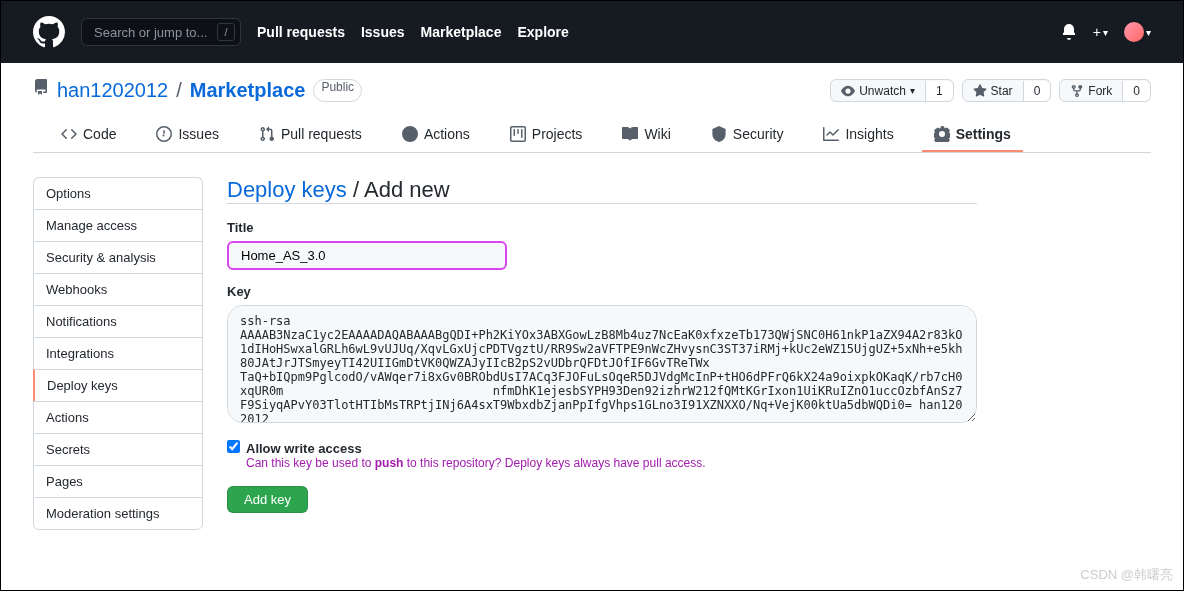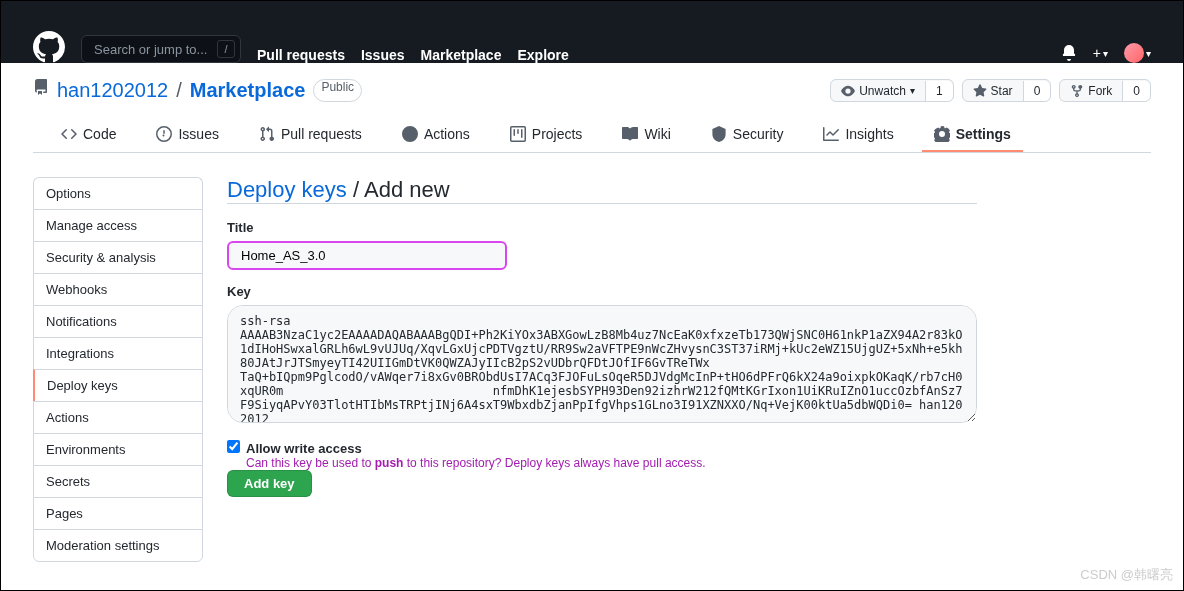--- a/index.html
+++ b/index.html
@@ -1,18 +1,18 @@
 <!DOCTYPE html>
 <html><head>
 <meta charset="utf-8">
 <style>
 *{box-sizing:border-box;margin:0;padding:0}
 body{font-family:-apple-system,BlinkMacSystemFont,"Segoe UI",Helvetica,Arial,sans-serif;font-size:14px;color:#24292f;background:#fff}
 .frame{width:1184px;height:591px;border:1px solid #000;box-shadow:6px 6px 0 rgba(0,0,0,.3);position:relative;overflow:hidden;background:#fff}
-.topbar{background:#161b22;height:62px;display:flex;align-items:flex-end;padding:0 32px;color:#fff}
+.topbar{background:#161b22;height:62px;display:flex;align-items:center;padding:0 32px;color:#fff}
 .gh-logo{width:32px;height:32px;fill:#fff;margin-right:16px}
 .search-box{position:relative;margin-right:16px}
 .search-box input{background:#0d1117;border:1px solid #30363d;border-radius:6px;width:160px;height:28px;padding:0 28px 0 12px;color:#c9d1d9;font-size:13px}
 .search-box input::placeholder{color:#8b949e}
 .slash{position:absolute;right:6px;top:5px;border:1px solid #30363d;border-radius:3px;width:18px;height:18px;display:flex;align-items:center;justify-content:center;font-size:11px;color:#8b949e}
 .nav-links{display:flex;gap:16px}
 .nav-links a{color:#fff;font-weight:600;font-size:14px;text-decoration:none}
 .nav-right{margin-left:auto;display:flex;align-items:center;gap:16px;color:#fff}
 .plus-dd,.avatar-dd{display:flex;align-items:center;gap:2px;cursor:pointer}
 .avatar{width:20px;height:20px;border-radius:50%;background:linear-gradient(135deg,#f9a,#f66)}
@@ -39,24 +39,24 @@
 .sidebar-item:last-child{border-bottom:1px solid #d0d7de;border-radius:0 0 6px 6px}
 .sidebar-item.active{background:#fff;border-left:2px solid #fd8c73}
 .main{flex:1;max-width:750px}
 .subhead{font-size:22px;font-weight:400;border-bottom:1px solid #d0d7de;margin-bottom:16px}
 .subhead a{color:#0969da;text-decoration:none}
 .subhead .slash2{color:#24292f}
 .form-group{margin-bottom:14px}
 .form-group label{font-weight:600;font-size:13px;display:block;margin-bottom:6px}
 .form-control{border:2px solid #d946ef;border-radius:6px;padding:5px 12px;font-size:13px;background:#f6f8fa;width:280px}
 .form-textarea{border:1px solid #d0d7de;border-radius:16px;padding:8px 12px;font-size:12px;font-family:ui-monospace,SFMono-Regular,Consolas,monospace;background:#f6f8fa;width:100%;height:118px;resize:vertical;white-space:pre-wrap;word-break:break-all;color:#24292f}
-.checkbox-row{display:flex;align-items:flex-start;gap:6px;}
+.checkbox-row{display:flex;align-items:flex-start;gap:6px;margin-bottom:16px}
 .checkbox-row .cb-label{font-weight:600;font-size:13px}
 .checkbox-row .note{font-size:12px;color:#a21caf;display:block}
-.btn-primary{background:#2da44e;color:#fff;border:1px solid rgba(27,31,36,.15);border-radius:6px;padding:5px 16px;font-size:13px;font-weight:700}
+.btn-primary{background:#2da44e;color:#fff;border:1px solid rgba(27,31,36,.15);border-radius:6px;padding:5px 16px;font-size:13px;font-weight:400}
 .watermark{position:absolute;bottom:6px;right:10px;font-size:13px;color:#ccc}
 </style>
 </head>
 <body>
 <div class="frame">
 
 <div class="topbar">
   <svg class="gh-logo" viewBox="0 0 16 16">
         <path d="M8 0C3.58 0 0 3.58 0 8c0 3.54 2.29 6.53 5.47 7.59.4.07.55-.17.55-.38 0-.19-.01-.82-.01-1.49-2.01.37-2.53-.49-2.69-.94-.09-.23-.48-.94-.82-1.13-.28-.15-.68-.52-.01-.53.63-.01 1.08.58 1.23.82.72 1.21 1.87.87 2.33.66.07-.52.28-.87.51-1.07-1.78-.2-3.64-.89-3.64-3.95 0-.87.31-1.59.82-2.15-.08-.2-.36-1.02.08-2.12 0 0 .67-.21 2.2.82.64-.18 1.32-.27 2-.27.68 0 1.36.09 2 .27 1.53-1.04 2.2-.82 2.2-.82.44 1.1.16 1.92.08 2.12.51.56.82 1.27.82 2.15 0 3.07-1.87 3.75-3.65 3.95.29.25.54.73.54 1.48 0 1.07-.01 1.93-.01 2.2 0 .21.15.46.55.38A8.013 8.013 0 0016 8c0-4.42-3.58-8-8-8z"></path>
       </svg>
@@ -180,21 +180,20 @@
 <div class="content">
   <div class="sidebar" id="sidebar">
         <div class="sidebar-item">Options</div>
         <div class="sidebar-item">Manage access</div>
         <div class="sidebar-item">Security &amp; analysis</div>
         <div class="sidebar-item">Webhooks</div>
         <div class="sidebar-item">Notifications</div>
         <div class="sidebar-item">Integrations</div>
         <div class="sidebar-item active">Deploy keys</div>
         <div class="sidebar-item">Actions</div>
-        <div class="sidebar-item">Environments</div>
         <div class="sidebar-item">Secrets</div>
         <div class="sidebar-item">Pages</div>
         <div class="sidebar-item">Moderation settings</div>
       </div>
   <div class="main">
     <h2 class="subhead">
       <a>Deploy keys</a>
       <span class="slash2"> / </span><span>Add new</span>
     </h2>
     <div class="form-group">

